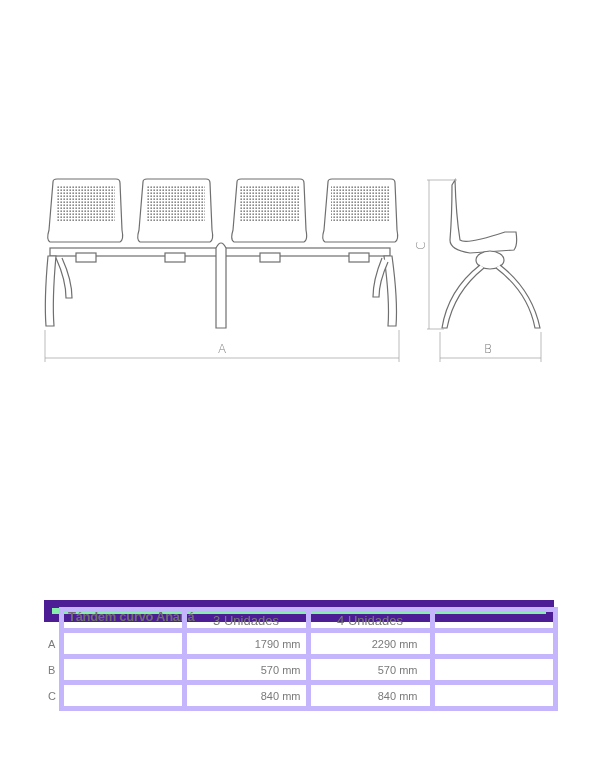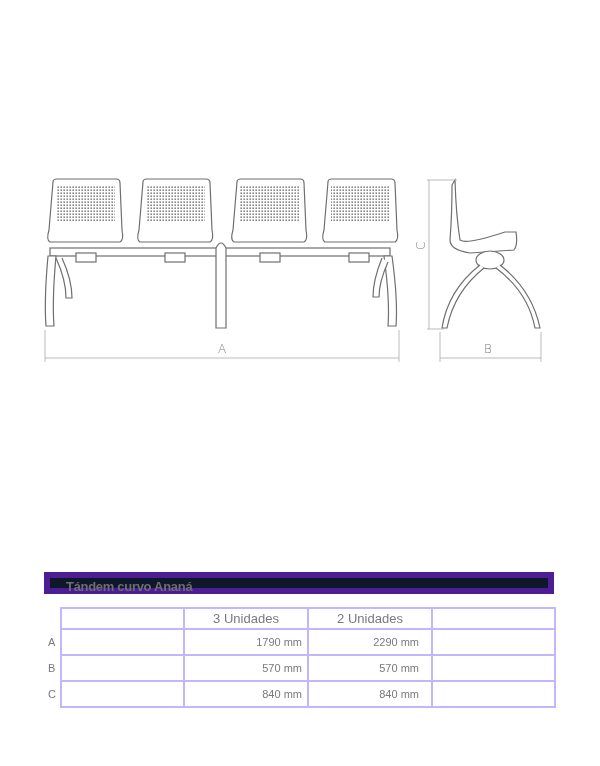--- a/index.html
+++ b/index.html
@@ -1,22 +1,22 @@
 <!DOCTYPE html>
 <html><head>
 <meta charset="utf-8">
 <style>
   html, body { margin:0; padding:0; background:#fff; }
   body { width:600px; height:766px; position:relative; overflow:hidden; font-family:"Liberation Sans", sans-serif; }
   #drawing { position:absolute; left:0; top:0; width:600px; height:400px; }
   .dimlabel { font-family:"DejaVu Sans", sans-serif; font-size:12px; fill:#7a7a7a; font-weight:300; }
-  .title-box { position:absolute; left:44px; top:572px; width:510px; height:22px; border:6px solid #4c1d95; background:#0f172a; box-sizing:border-box; }
+  .title-box { position:absolute; left:44px; top:600px; width:510px; height:22px; border:8px solid #4c1d95; background:#86efac; box-sizing:border-box; }
   .title-box span { position:absolute; left:16px; top:1px; font-size:13px; color:#6e6e6e; font-weight:bold; font-family:"Liberation Sans Narrow","Liberation Sans", sans-serif; letter-spacing:-0.3px; }
   table { position:absolute; left:44px; top:607px; border-collapse:collapse; font-size:12px; color:#7a7a7a; }
-  td { border:2px solid #c4b5fd; height:23px; padding:0; box-sizing:border-box; }
+  td { border:5px solid #c4b5fd; height:23px; padding:0; box-sizing:border-box; }
   td.rowlab { width:17px; border-left:none; border-top:none; border-bottom:none; text-align:left; padding-left:4px; font-size:11px; }
   td.empty-h { border:none; }
   td.c1 { width:123px; }
   td.c2 { width:124px; text-align:right; padding-right:5px; }
   td.c3 { width:124px; text-align:right; padding-right:12px; }
   td.c4 { width:123px; }
   td.head { font-size:13px; text-align:center; padding-right:0; }
   tr.hdr td { height:21px; }
   tr.r td { height:26px; }
   .val { font-size:11px; }
@@ -89,21 +89,21 @@
 <div class="title-box">
   <span>Tándem curvo Ananá</span>
 </div>
 
 <table>
   <tbody>
       <tr class="hdr">
     <td class="rowlab empty-h"></td>
     <td class="c1"></td>
     <td class="c2 head">3 Unidades</td>
-    <td class="c3 head">2 Unidades</td>
+    <td class="c3 head">4 Unidades</td>
     <td class="c4"></td>
   </tr>
   <tr class="r">
     <td class="rowlab">A</td>
     <td class="c1"></td>
     <td class="c2 val">1790 mm</td>
     <td class="c3 val">2290 mm</td>
     <td class="c4"></td>
   </tr>
   <tr class="r">

